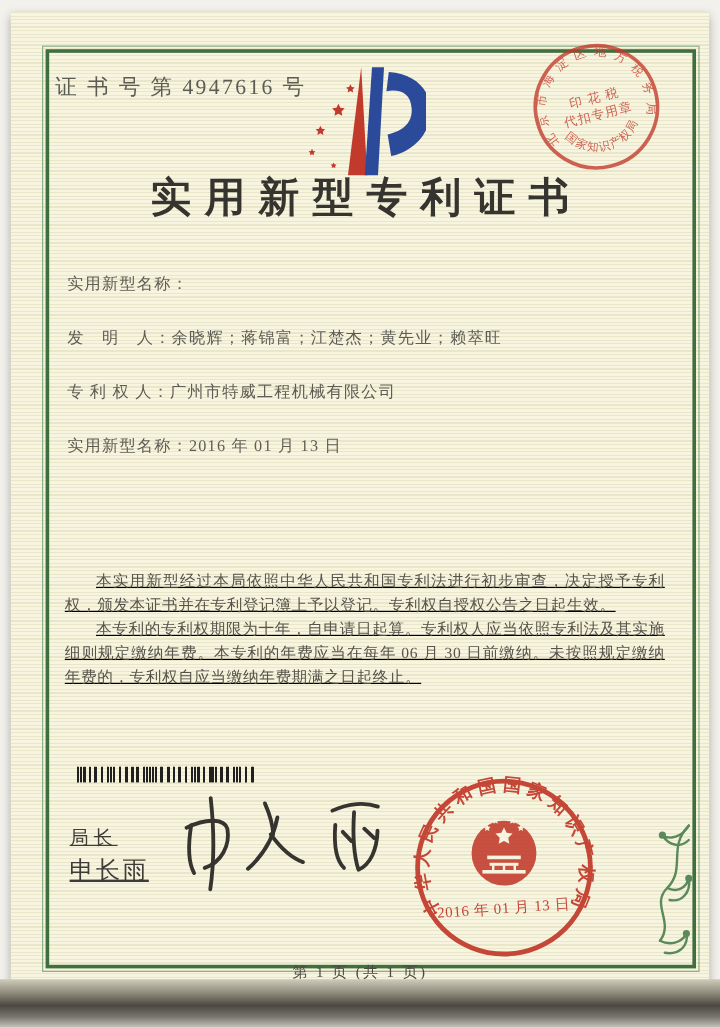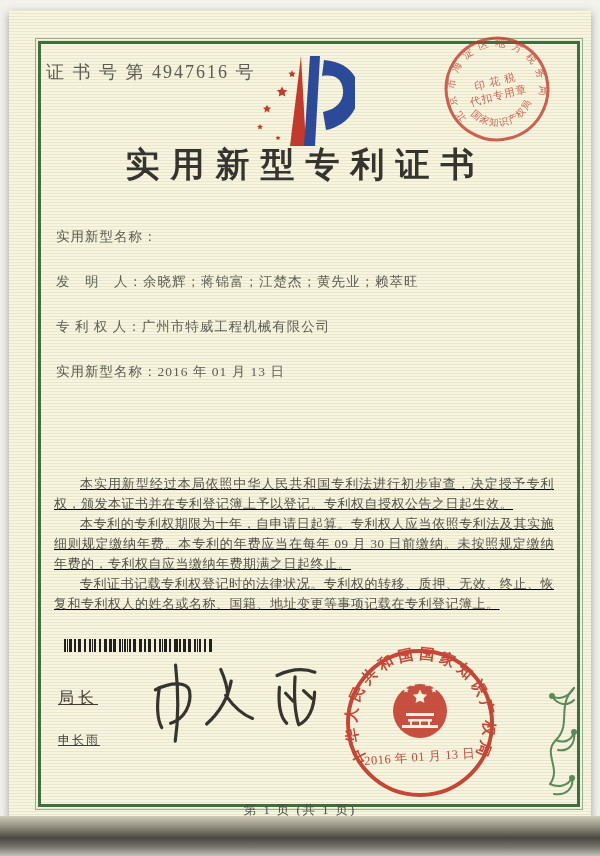--- a/index.html
+++ b/index.html
@@ -52,21 +52,21 @@
   }
   .barcode{
     position:absolute;left:64px;top:639px;width:150px;height:13px;
     background-image:
       repeating-linear-gradient(90deg,#20201e 0 2px,rgba(0,0,0,0) 2px 5px),
       repeating-linear-gradient(90deg,#20201e 0 1px,rgba(0,0,0,0) 1px 7px),
       repeating-linear-gradient(90deg,rgba(0,0,0,0) 0 3px,#20201e 3px 4px,rgba(0,0,0,0) 4px 11px);
   }
   .signer{position:absolute;left:58px;top:688px;color:#3d3c37;text-decoration:underline;}
   .signer-title{font-size:16px;letter-spacing:4px;}
-  .signer-name{font-size:12px;letter-spacing:2px;margin-top:23px;}
+  .signer-name{font-size:20px;letter-spacing:2px;margin-top:3px;}
   .signature{position:absolute;left:130px;top:655px;width:210px;height:100px;transform:rotate(-2deg);}
   .seal{position:absolute;left:342px;top:645px;width:156px;height:156px;opacity:0.93;}
   .corner-flourish{position:absolute;left:528px;top:684px;width:52px;height:114px;}
   .footer{
     position:absolute;left:0;right:0;top:760px;text-align:center;
     font-size:12.5px;letter-spacing:2px;color:#4a4942;margin-top:42px;
   }
   svg text{font-family:"Liberation Serif","DejaVu Serif",serif;}
 </style>
 </head>
@@ -129,22 +129,21 @@
       <span class="field-value">广州市特威工程机械有限公司</span>
     </div>
     <div class="field-row">
       <span class="field-label">实用新型名称：</span>
       <span class="field-value">2016 年 01 月 13 日</span>
     </div>
   </div>
 
   <div class="paragraphs">
     <p>本实用新型经过本局依照中华人民共和国专利法进行初步审查，决定授予专利权，颁发本证书并在专利登记簿上予以登记。专利权自授权公告之日起生效。</p>
-    <p>本专利的专利权期限为十年，自申请日起算。专利权人应当依照专利法及其实施细则规定缴纳年费。本专利的年费应当在每年 09 月 30 日前缴纳。未按照规定缴纳年费的，专利权自应当缴纳年费期满之日起终止。</p>
-    <p>专利证书记载专利权登记时的法律状况。专利权的转移、质押、无效、终止、恢复和专利权人的姓名或名称、国籍、地址变更等事项记载在专利登记簿上。</p>
+    <p>本专利的专利权期限为十年，自申请日起算。专利权人应当依照专利法及其实施细则规定缴纳年费。本专利的年费应当在每年 06 月 30 日前缴纳。未按照规定缴纳年费的，专利权自应当缴纳年费期满之日起终止。</p>
   </div>
 
   <div class="barcode"></div>
 
   <div class="signer">
     <div class="signer-title">局长</div>
     <div class="signer-name">申长雨</div>
   </div>
 
   <svg class="signature" viewBox="0 0 210 100">

